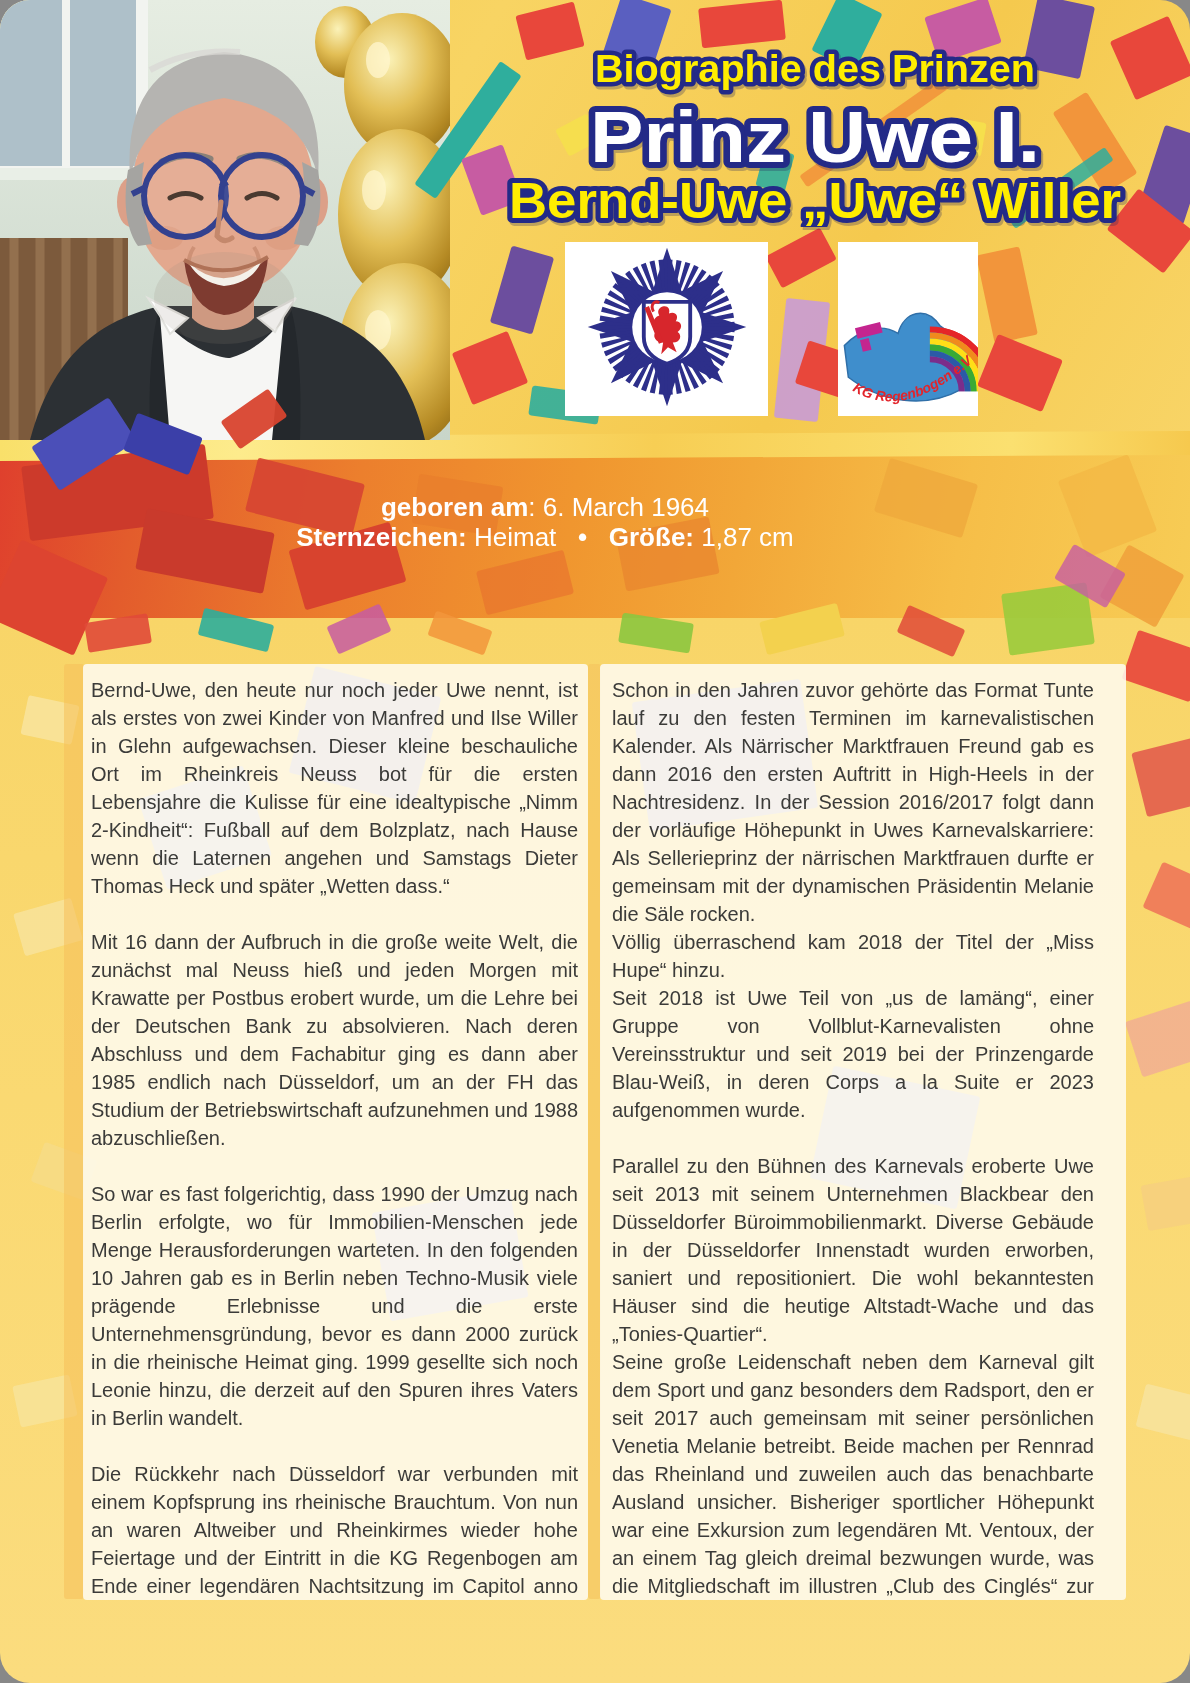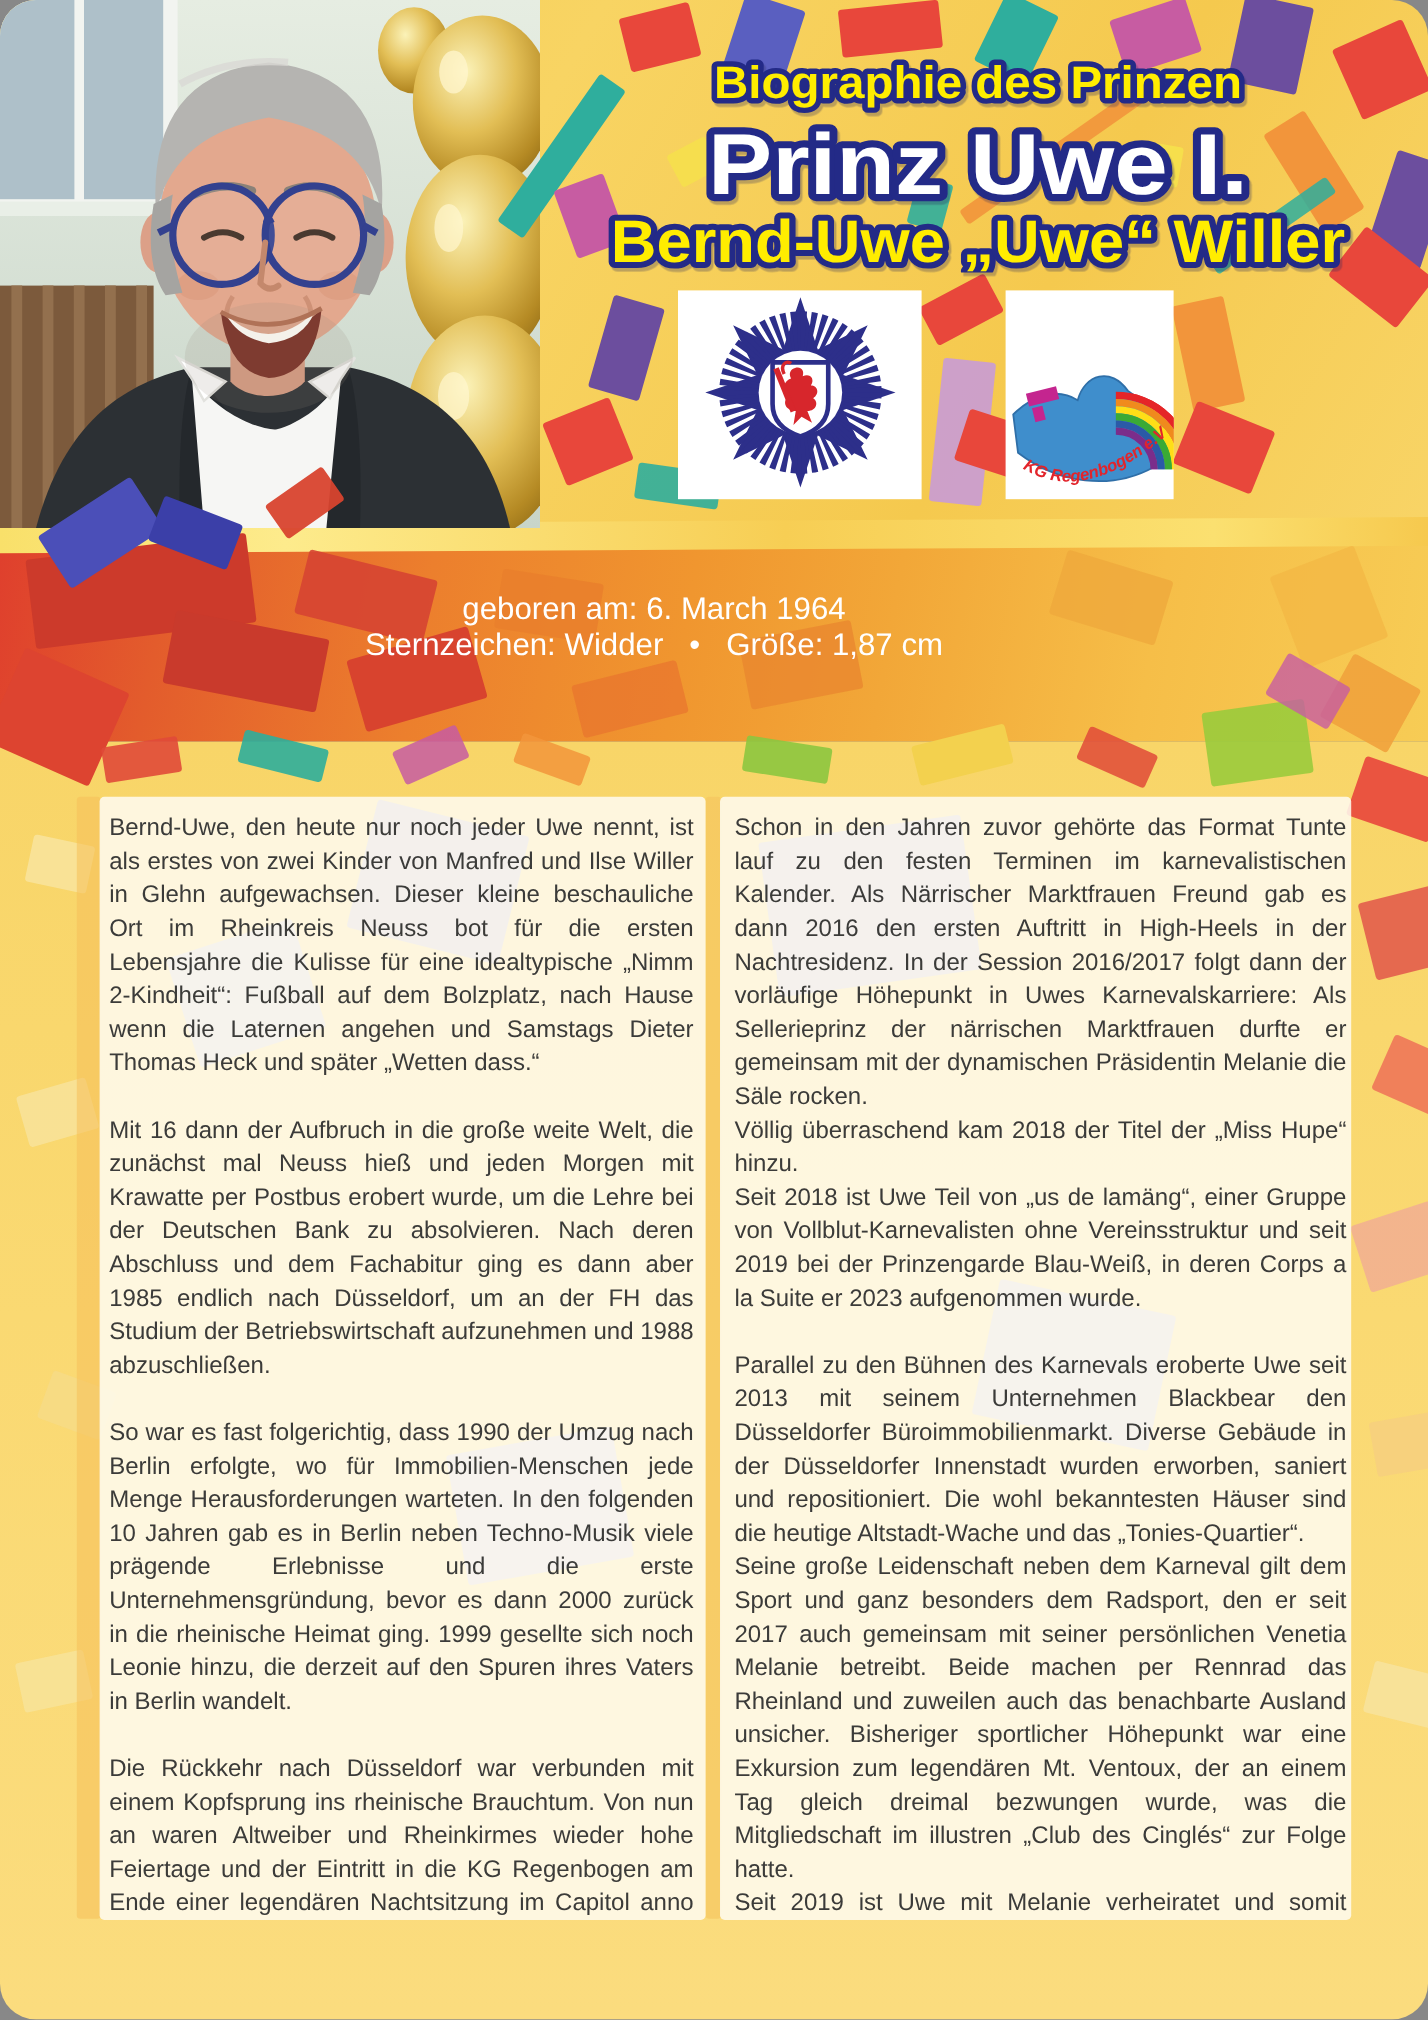--- a/index.html
+++ b/index.html
@@ -28,25 +28,25 @@
   .t-title{fill:#ffffff;stroke-width:12px;font-size:72px;}
   .t-sub{fill:var(--title-yellow,#FFED00);stroke-width:10px;font-size:50px;}
   
   .logo-box{position:absolute;background:#fff;z-index:5;}
   .logo-police{left:565px;top:242px;width:203px;height:174px;}
   .logo-club{left:838px;top:242px;width:140px;height:174px;}
   .logo-box svg{display:block;margin:0 auto;}
   
   .facts{position:absolute;left:0;top:492px;width:1090px;z-index:5;text-align:center;
          color:#fff;font-size:26px;line-height:30px;}
-  .facts .b{font-weight:400;}
+  .facts .b{font-weight:700;}
   
   .panel{position:absolute;z-index:4;background:rgba(254,250,238,0.88);overflow:hidden;border-radius:4px;}
   .panel-left{left:83px;top:664px;width:505px;height:936px;padding:12px 10px 0 8px;box-sizing:border-box;}
-  .panel-right{left:600px;top:664px;width:526px;height:936px;padding:12px 4px 0 12px;box-sizing:border-box;}
+  .panel-right{left:600px;top:664px;width:526px;height:936px;padding:12px 32px 0 12px;box-sizing:border-box;}
   .coltext{color:var(--body-text,#3B3B39);font-size:20px;line-height:28px;text-align:justify;}
   .coltext p{margin:0;}
   .coltext .block{margin-bottom:28px;}
   .coltext .block:last-child{margin-bottom:0;}
 </style>
 </head>
 <body>
 
 <div class="page">
   <div class="bg-top"></div>
@@ -248,21 +248,21 @@
           <path id="clubArc" d="M12,148 Q64,182 134,122"></path>
         </defs>
       <text font-size="14" font-weight="bold" font-style="italic" fill="#E2242B" font-family="Liberation Sans, DejaVu Sans, sans-serif">
         <textPath href="#clubArc" startOffset="2">KG Regenbogen e.V.</textPath>
       </text>
     </svg>
   </div>
 
   <div class="facts">
       <div><span class="b">geboren am</span><span>: 6. March 1964</span></div>
-      <div><span class="b">Sternzeichen:</span><span> Widder</span><span class="b">&nbsp;&nbsp;&nbsp;•&nbsp;&nbsp;&nbsp;</span><span class="b">Größe:</span><span> 1,87 cm</span></div>
+      <div><span class="b">Sternzeichen:</span><span> Heimat</span><span class="b">&nbsp;&nbsp;&nbsp;•&nbsp;&nbsp;&nbsp;</span><span class="b">Größe:</span><span> 1,87 cm</span></div>
     </div>
 
   <div class="panel panel-left">
     <div class="coltext">
         <div class="block">
           <p>Bernd-Uwe, den heute nur noch jeder Uwe nennt, ist als erstes von zwei Kinder von Manfred und Ilse Willer in Glehn aufgewachsen. Dieser kleine beschauliche Ort im Rheinkreis Neuss bot für die ersten Lebensjahre die Kulisse für eine idealtypische „Nimm 2-Kindheit“: Fußball auf dem Bolzplatz, nach Hause wenn die Laternen angehen und Samstags Dieter Thomas Heck und später „Wetten dass.“</p>
         </div>
         <div class="block">
           <p>Mit 16 dann der Aufbruch in die große weite Welt, die zunächst mal Neuss hieß und jeden Morgen mit Krawatte per Postbus erobert wurde, um die Lehre bei der Deutschen Bank zu absolvieren. Nach deren Abschluss und dem Fachabitur ging es dann aber 1985 endlich nach Düsseldorf, um an der FH das Studium der Betriebswirtschaft aufzunehmen und 1988 abzuschließen.</p>
         </div>

